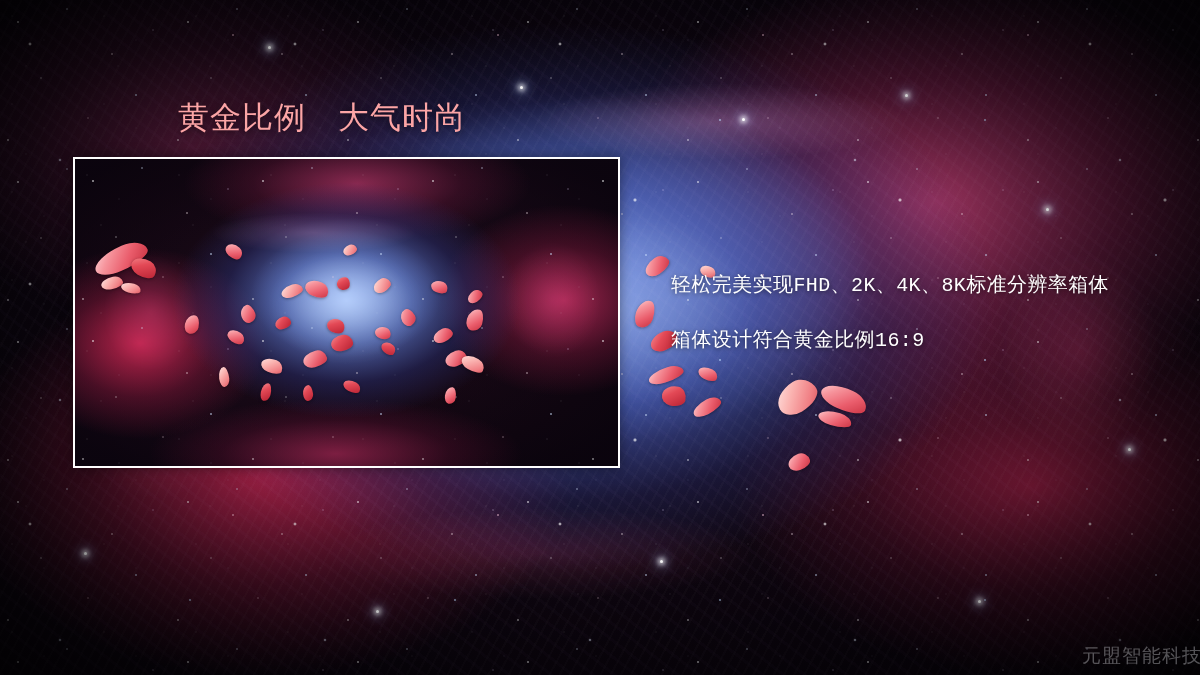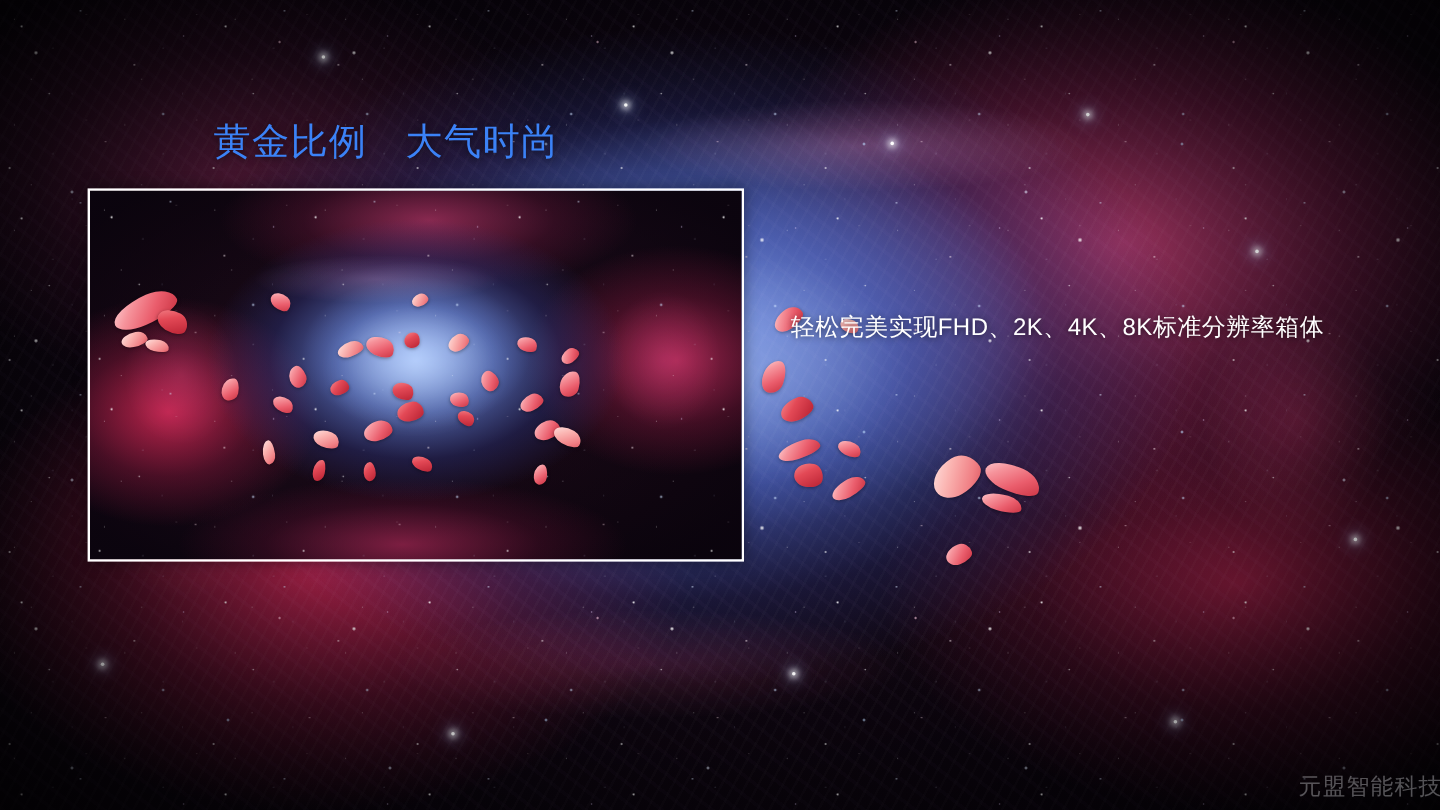--- a/index.html
+++ b/index.html
@@ -77,21 +77,21 @@
       radial-gradient(0.8px 0.8px at 26px 66px, rgba(255,255,255,.50), transparent),
       radial-gradient(0.7px 0.7px at 60px 78px, rgba(210,225,255,.42), transparent);
     background-size:92px 88px;
   }
   .bigstar{position:absolute;width:3px;height:3px;border-radius:50%;background:#fff;
     box-shadow:0 0 5px 2px rgba(255,255,255,.85),0 0 12px 5px rgba(160,190,255,.35);}
 
   
   .title{
     position:absolute;left:178px;top:98px;
-    font-size:31px;line-height:40px;color:#3b82f6;letter-spacing:1px;
+    font-size:31px;line-height:40px;color:#fca5a5;letter-spacing:1px;
     text-shadow:0 1px 6px rgba(0,0,0,.55);white-space:pre;
   }
 
   
   .panel{
     position:absolute;left:73px;top:157px;width:547px;height:311px;
     border:2px solid #ffffff;box-sizing:border-box;overflow:hidden;
     box-shadow:0 0 12px rgba(0,0,0,.45);
   }
   .panel-img{
@@ -124,21 +124,21 @@
   }
   .petal.light{background:linear-gradient(135deg,#ffe7e6 0%,#fbb7b4 35%,#f07f84 75%,#d9535c 100%);}
   .petal.deep{background:linear-gradient(140deg,#f58b90 0%,#e34956 40%,#b61f30 100%);}
 
   
   .bodytext{
     position:absolute;left:659px;top:252px;width:520px;
     color:#ffffff;font-size:20px;line-height:43px;letter-spacing:.4px;
     text-shadow:0 1px 5px rgba(0,0,0,.6);
   }
-  .bodytext p{margin:0;white-space:pre;}
+  .bodytext p{margin:12px;white-space:pre;font-family:Liberation Mono, monospace;}
 
   
   .watermark{
     position:absolute;right:-2px;bottom:6px;
     color:rgba(196,196,200,0.42);font-size:19px;letter-spacing:1px;white-space:pre;
   }
 </style>
 </head>
 <body>
 
@@ -214,17 +214,18 @@
   <div class="petal" style="left:698px;top:368px;width:20px;height:12px;transform:rotate(26deg);"></div>
   <div class="petal" style="left:692px;top:400px;width:30px;height:14px;transform:rotate(-28deg);"></div>
   <div class="petal light" style="left:776px;top:382px;width:42px;height:30px;transform:rotate(-32deg);"></div>
   <div class="petal" style="left:820px;top:388px;width:48px;height:22px;transform:rotate(24deg);"></div>
   <div class="petal" style="left:818px;top:412px;width:34px;height:14px;transform:rotate(16deg);"></div>
   <div class="petal" style="left:788px;top:454px;width:22px;height:16px;transform:rotate(-20deg);"></div>
   <div class="petal light" style="left:700px;top:266px;width:16px;height:11px;transform:rotate(28deg);"></div>
 
   <div class="bodytext">
     <p>轻松完美实现FHD、2K、4K、8K标准分辨率箱体</p>
+    <p>箱体设计符合黄金比例16:9</p>
   </div>
 
   <div class="watermark">元盟智能科技</div>
 
 </div>
 
 </body></html>

